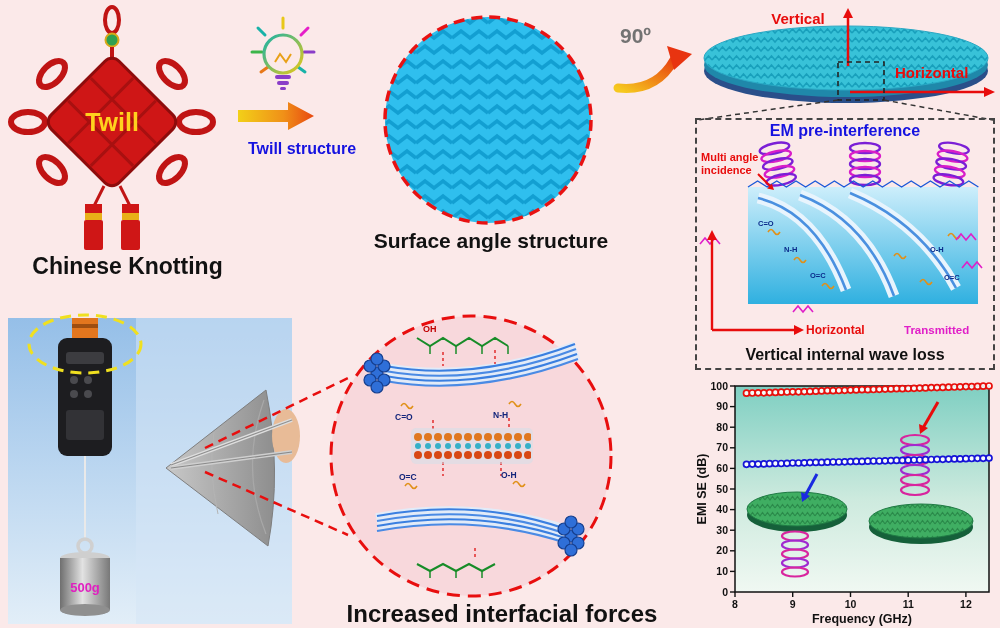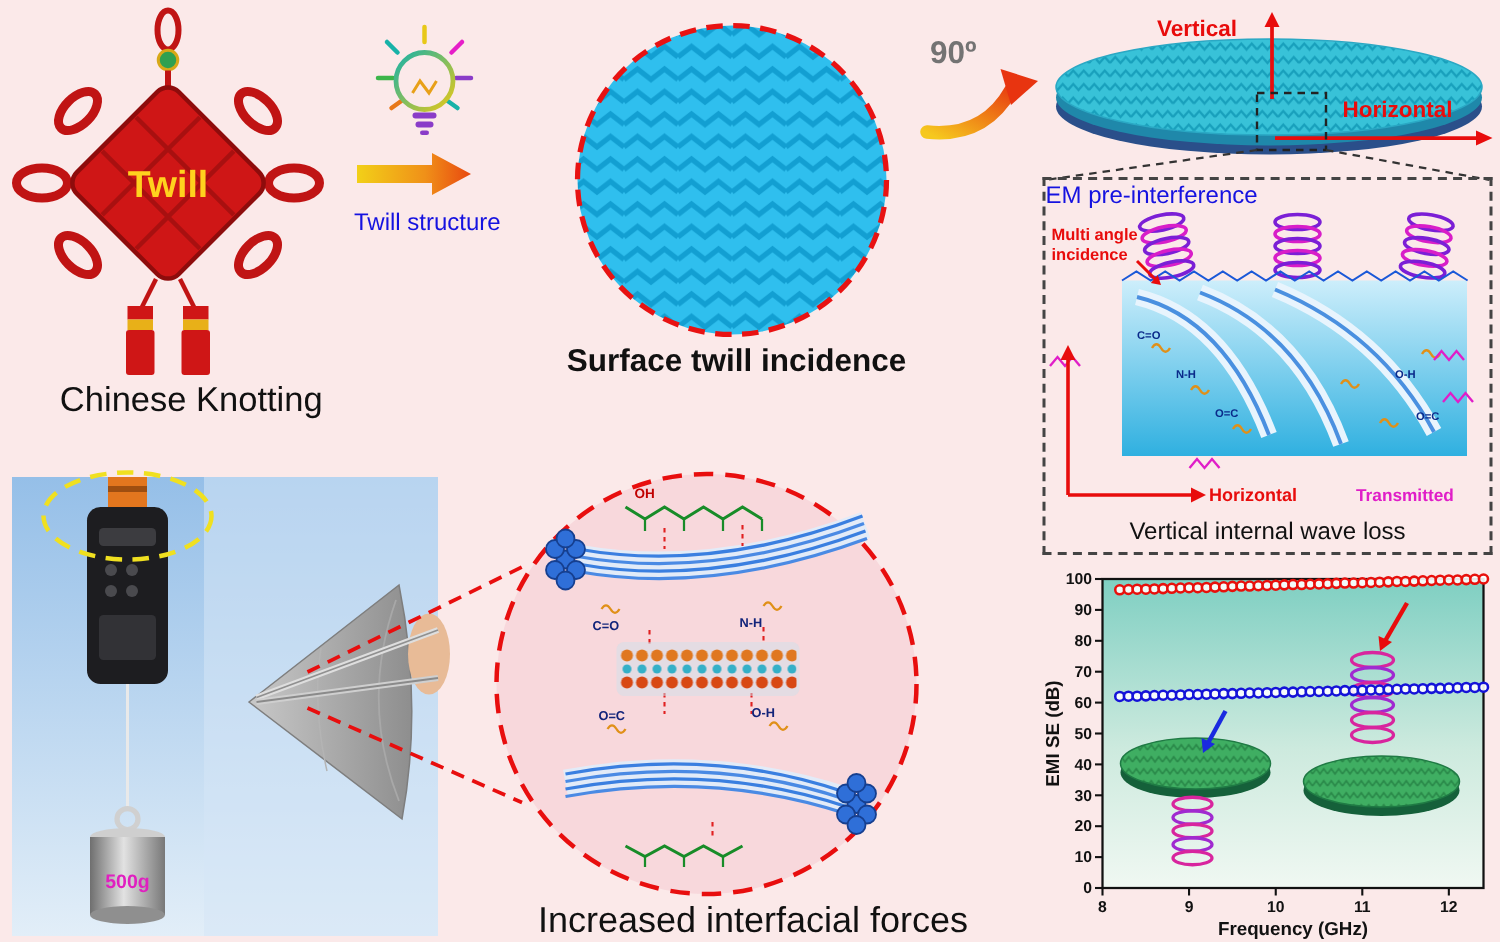--- a/index.html
+++ b/index.html
@@ -1,22 +1,22 @@
 <!DOCTYPE html>
 <html><head>
 <meta charset="utf-8">
 <style>
   *{margin:0;padding:0;box-sizing:border-box}
   body{font-family:"Liberation Sans",sans-serif;background:#fff}
   svg{display:block;overflow:visible}
   svg text{font-family:"Liberation Sans",sans-serif}
   .figure{position:relative;width:1000px;height:628px;background:#fbe9e9;overflow:hidden}
   .abs{position:absolute}
-  .caption{font-weight:normal;color:#111;text-align:center}
-  .blue-label{color:#1512e0;font-weight:normal;text-align:left}
+  .caption{font-weight:bold;color:#111;text-align:center}
+  .blue-label{color:#1512e0;font-weight:bold;text-align:center}
   .red-small{color:#e80c0c;font-weight:bold;font-size:11px;line-height:1.15}
   .panel{border:2px dashed #444}
 </style>
 </head>
 <body>
 
 <div class="figure">
 
   <svg class="abs" style="left:12px;top:4px" width="225" height="248" viewBox="0 0 225 248">
     <g>
@@ -89,21 +89,21 @@
 
   <svg class="abs" style="left:380px;top:12px" width="216" height="216" viewBox="0 0 216 216">
     <defs>
       <pattern id="twillP" width="36" height="15" patternUnits="userSpaceOnUse">
         <rect width="36" height="15" fill="#2fbfee"></rect>
         <path d="M0,11 L9,4 L18,11 L27,4 L36,11" stroke="#129fd2" stroke-width="3.5" fill="none"></path>
       </pattern>
     </defs>
     <circle cx="108" cy="108" r="103" fill="url(#twillP)" stroke="#e81212" stroke-width="3.5" stroke-dasharray="11 7"></circle>
   </svg>
-  <div class="abs caption" style="left:346px;top:229px;width:290px;font-size:21px;font-weight:600">Surface twill incidence</div>
+  <div class="abs caption" style="left:346px;top:229px;width:290px;font-size:21px;font-weight:600">Surface angle structure</div>
 
   <div class="abs" style="left:620px;top:24px;font-size:21px;font-weight:bold;color:#737373">90º</div>
   <svg class="abs" style="left:612px;top:44px" width="84" height="52" viewBox="0 0 84 52">
     <defs>
       <linearGradient id="rotG" x1="0" y1="1" x2="1" y2="0">
         <stop offset="0" stop-color="#f6c81e"></stop>
           <stop offset="1" stop-color="#e84010"></stop>
       </linearGradient>
     </defs>
     <path d="M6,44 Q44,48 62,16" fill="none" stroke="url(#rotG)" stroke-width="9" stroke-linecap="round"></path>

